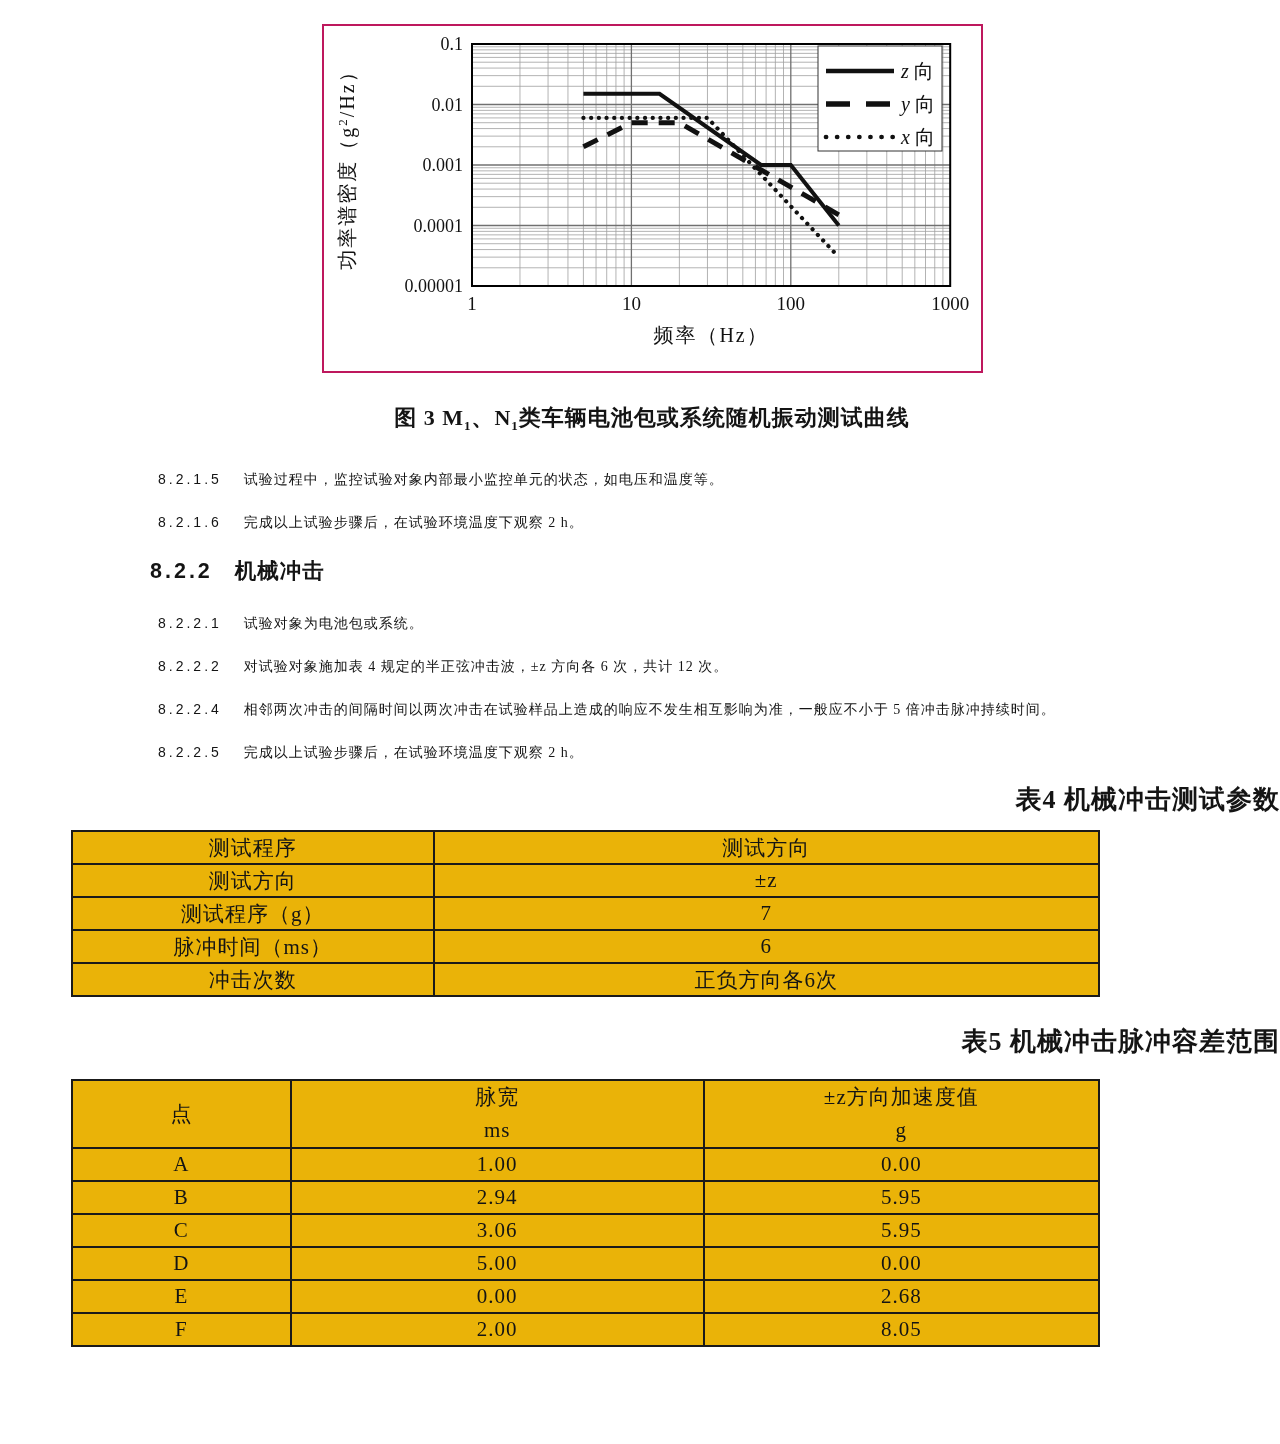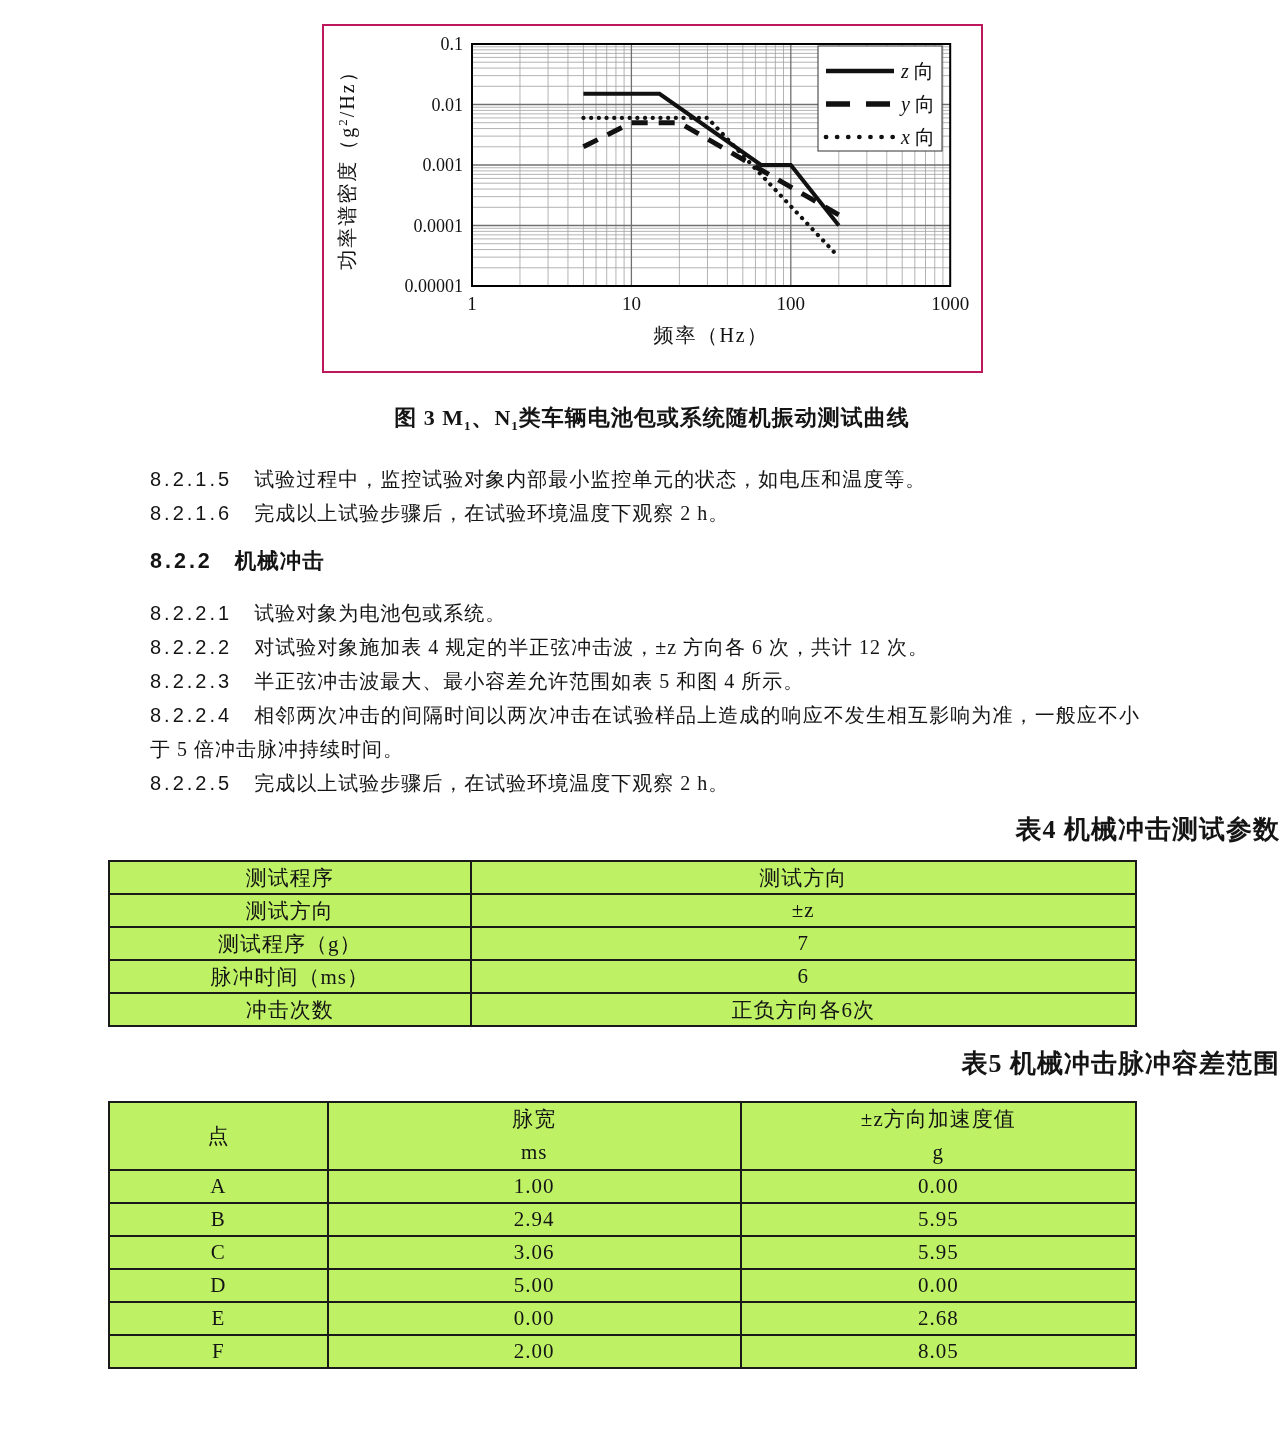--- a/index.html
+++ b/index.html
@@ -5,29 +5,29 @@
   html,body{margin:0;padding:0;background:#ffffff;}
   #page{position:relative;width:1280px;height:1444px;background:#ffffff;color:#141414;
         font-family:"Liberation Serif","DejaVu Serif",serif;overflow:hidden;}
   
   #figure-box{margin:24px 0 0 322px;width:657px;height:345px;border:2px solid #be185d;position:relative;}
   #figure-box svg{display:block;}
   #figure-caption{margin-top:30px;text-align:center;font-weight:bold;font-size:22px;line-height:30px;letter-spacing:1px;padding-left:24px;}
   #figure-caption .sub{font-size:13px;vertical-align:-5px;}
   
   #content{margin:21px 140px 0 150px;}
-  .para{font-size:20px;line-height:34px;letter-spacing:1px;text-align:justify;margin:0;}
+  .para{font-size:14px;line-height:34px;letter-spacing:1px;text-align:justify;margin:8px;}
   .para + .para{margin-top:0px;}
   .para .num,.heading .num{font-family:"Liberation Sans","DejaVu Sans",sans-serif;letter-spacing:3px;margin-right:22px;white-space:nowrap;}
   .heading{font-size:21.5px;line-height:30px;font-weight:bold;margin:16px 0 20px 0;letter-spacing:1px;}
   
   .tbl-caption{text-align:right;font-weight:bold;font-size:26px;line-height:30px;letter-spacing:1px;}
   #table4-caption{margin-top:15px;}
-  #table5-caption{margin-top:22px;}
-  table{border-collapse:collapse;table-layout:fixed;width:1029px;margin-left:108px;background:#bef264;}
+  #table5-caption{margin-top:30px;}
+  table{border-collapse:collapse;table-layout:fixed;width:1029px;margin-left:71px;background:#eab308;}
   #table4{margin-top:15px;}
   #table5{margin-top:22px;}
   td,th{border:2px solid #1a1a1a;text-align:center;vertical-align:middle;
         font-weight:normal;font-size:21px;letter-spacing:1px;padding:0;}
   #table4 td{height:31px;}
   #table4 col.c1{width:35.2%;}
   #table5 col.c1{width:21.3%;}
   #table5 col.c2{width:40.2%;}
   #table5 th{height:66px;}
   #table5 td{height:31px;}
@@ -127,21 +127,20 @@
   </div>
 
   <div id="figure-caption"><span>图 3  M</span><span class="sub">1</span><span>、N</span><span class="sub">1</span><span>类车辆电池包或系统随机振动测试曲线</span></div>
 
   <div id="content">
       <div class="para"><span class="num">8.2.1.5</span><span>试验过程中，监控试验对象内部最小监控单元的状态，如电压和温度等。</span></div>
       <div class="para"><span class="num">8.2.1.6</span><span>完成以上试验步骤后，在试验环境温度下观察 2 h。</span></div>
       <div class="heading"><span class="num">8.2.2</span><span>机械冲击</span></div>
       <div class="para"><span class="num">8.2.2.1</span><span>试验对象为电池包或系统。</span></div>
       <div class="para"><span class="num">8.2.2.2</span><span>对试验对象施加表 4 规定的半正弦冲击波，±z 方向各 6 次，共计 12 次。</span></div>
-      <div class="para"><span class="num">8.2.2.3</span><span>半正弦冲击波最大、最小容差允许范围如表 5 和图 4 所示。</span></div>
       <div class="para"><span class="num">8.2.2.4</span><span>相邻两次冲击的间隔时间以两次冲击在试验样品上造成的响应不发生相互影响为准，一般应不小于 5 倍冲击脉冲持续时间。</span></div>
       <div class="para"><span class="num">8.2.2.5</span><span>完成以上试验步骤后，在试验环境温度下观察 2 h。</span></div>
     </div>
 
   <div class="tbl-caption" id="table4-caption">表4  机械冲击测试参数</div>
   <table id="table4">
     <colgroup>
         <col class="c1">
         <col class="c2">
       </colgroup>

